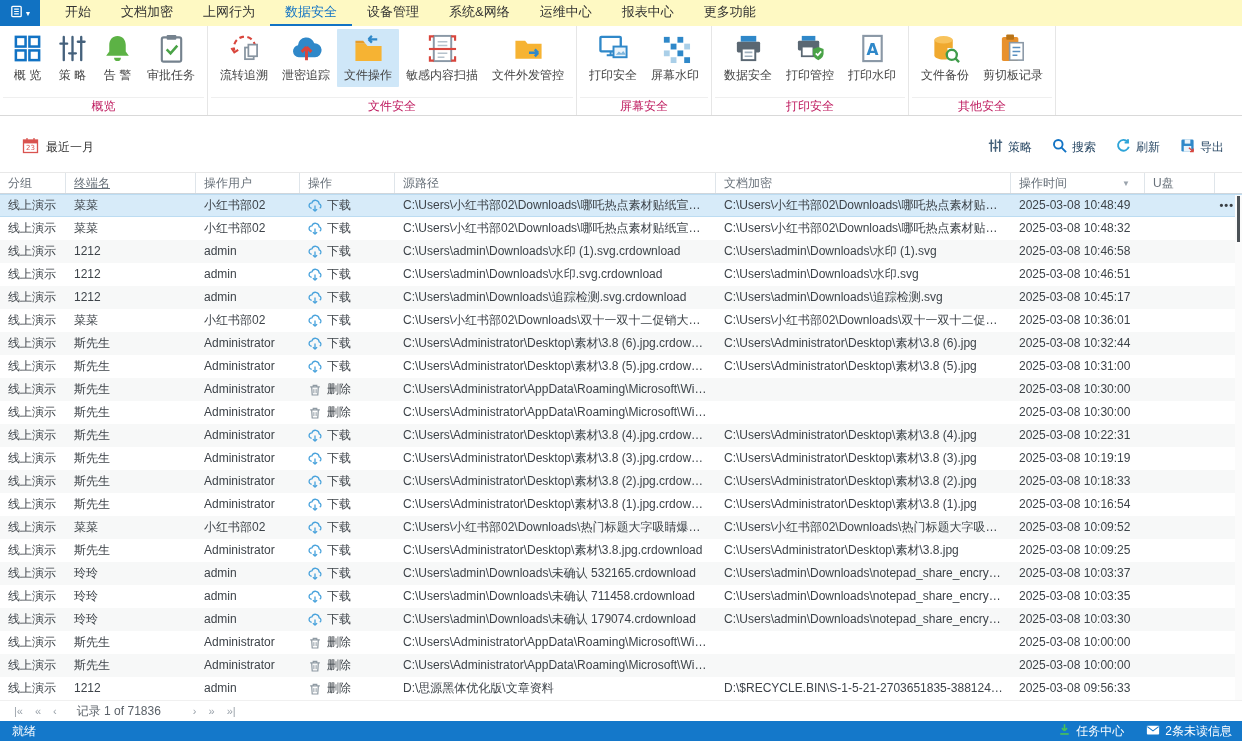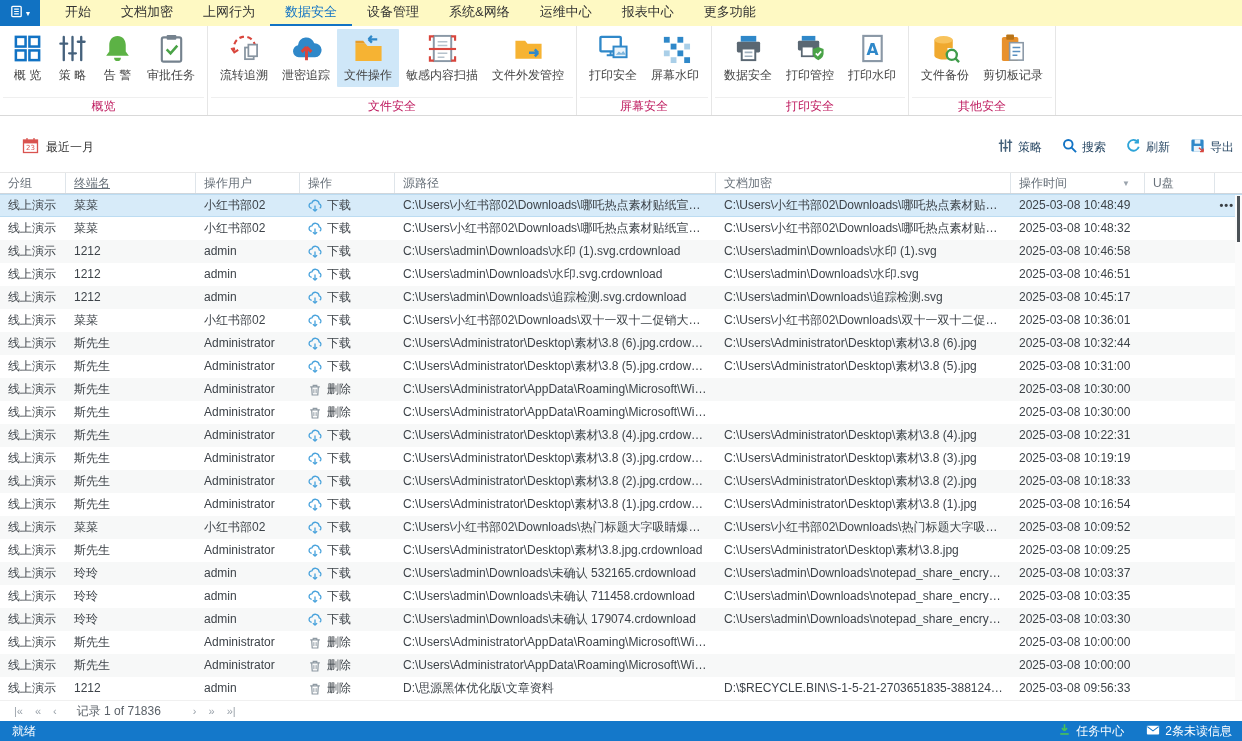--- a/index.html
+++ b/index.html
@@ -21,21 +21,21 @@
   .rgroup { display:flex; flex-direction:column; border-right:1px solid #e6e6e6; padding:0 3px; }
   .ritems { flex:1; display:flex; align-items:flex-start; padding:3px 2px 0 2px; }
   .ritem { display:flex; flex-direction:column; align-items:center; padding:4px 7px 3px 7px; cursor:pointer; border-radius:1px; }
   .ritem.selected { background:#cfe7f8; }
   .ricon { width:31px; height:31px; }
   .ricon svg { width:100%; height:100%; }
   .rtext { font-size:12px; color:#444; white-space:nowrap; margin-top:3px; }
   .rglabel { height:18px; text-align:center; font-size:12px; color:#be185d; line-height:17px; border-top:1px solid #efefef; }
 
   
-  .filterrow { height:56px; display:flex; align-items:center; justify-content:space-between; padding:6px 8px 0 22px; }
+  .filterrow { height:56px; display:flex; align-items:center; justify-content:space-between; padding:6px 18px 0 22px; }
   .datefilter { display:flex; align-items:center; gap:7px; font-size:12px; color:#333; cursor:pointer; }
   .datefilter svg { width:17px; height:17px; }
   .actions { display:flex; gap:20px; }
   .action { display:flex; align-items:center; gap:5px; font-size:12px; color:#2b4a66; cursor:pointer; }
   .action svg { width:15px; height:15px; }
 
   
   .table { position:relative; }
   .thead { display:flex; height:22px; border-top:1px solid #e8e8e8; border-bottom:1px solid #cfd6dc; background:#fff; }
   .th { font-size:12px; color:#68717a; line-height:21px; padding:0 8px; border-right:1px solid #dfe5ea;

